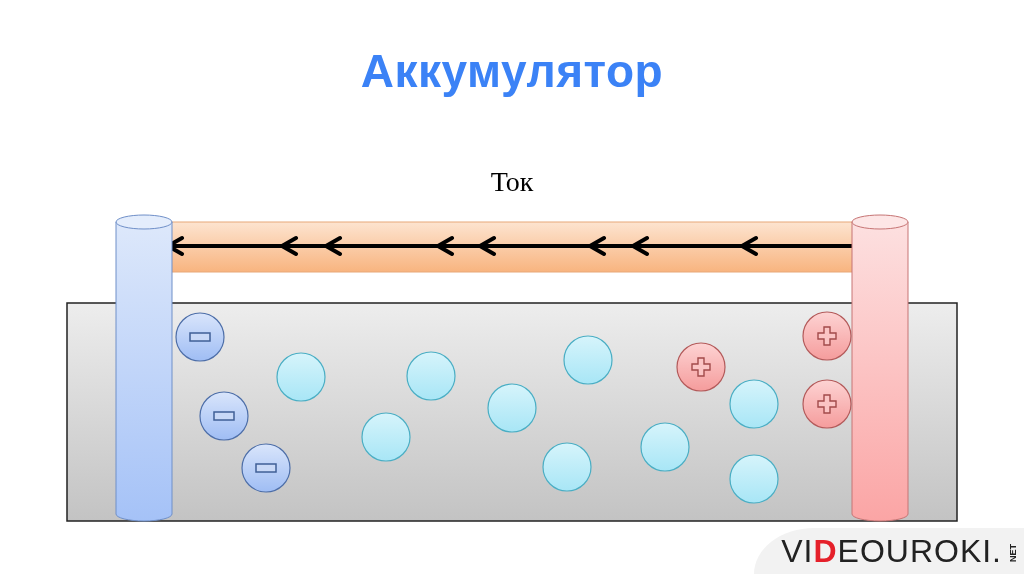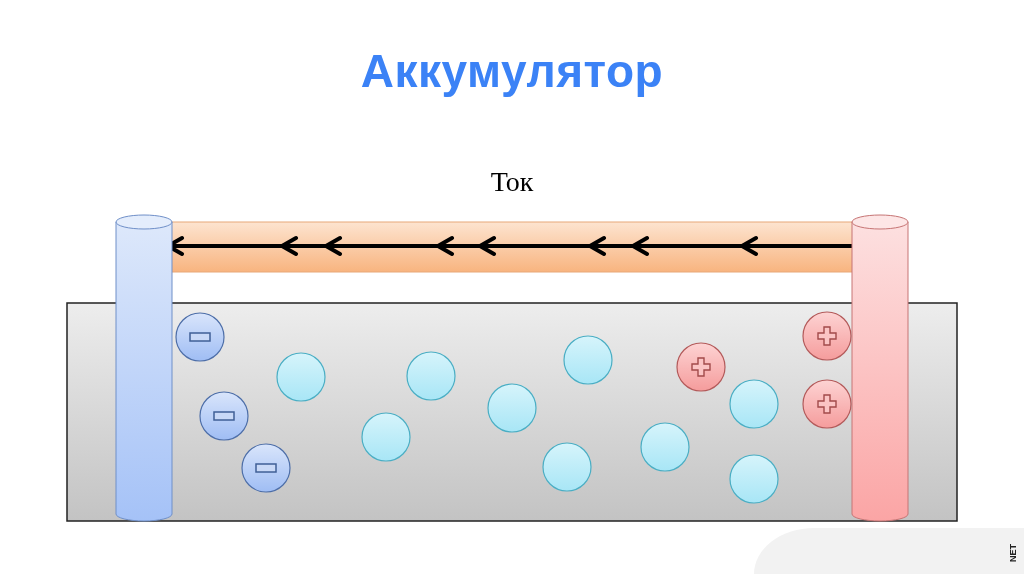--- a/index.html
+++ b/index.html
@@ -113,14 +113,15 @@
       <path d="M824,327 h6 v6 h6 v6 h-6 v6 h-6 v-6 h-6 v-6 h6 z" fill="#fbc4c4" stroke="#a24a4a" stroke-width="1.4"></path>
     </g>
     <g>
       <circle cx="827" cy="404" r="24" fill="url(#gPosIon)" stroke="#b35a5a" stroke-width="1.2"></circle>
       <path d="M824,395 h6 v6 h6 v6 h-6 v6 h-6 v-6 h-6 v-6 h6 z" fill="#fbc4c4" stroke="#a24a4a" stroke-width="1.4"></path>
     </g>
   </g>
 </svg>
 
 <div class="watermark">
+  <div class="watermark-text"><span>VI</span><span class="accent">D</span><span>EOUROKI.</span></div>
   <div class="watermark-net">NET</div>
 </div>
 
 </body></html>

